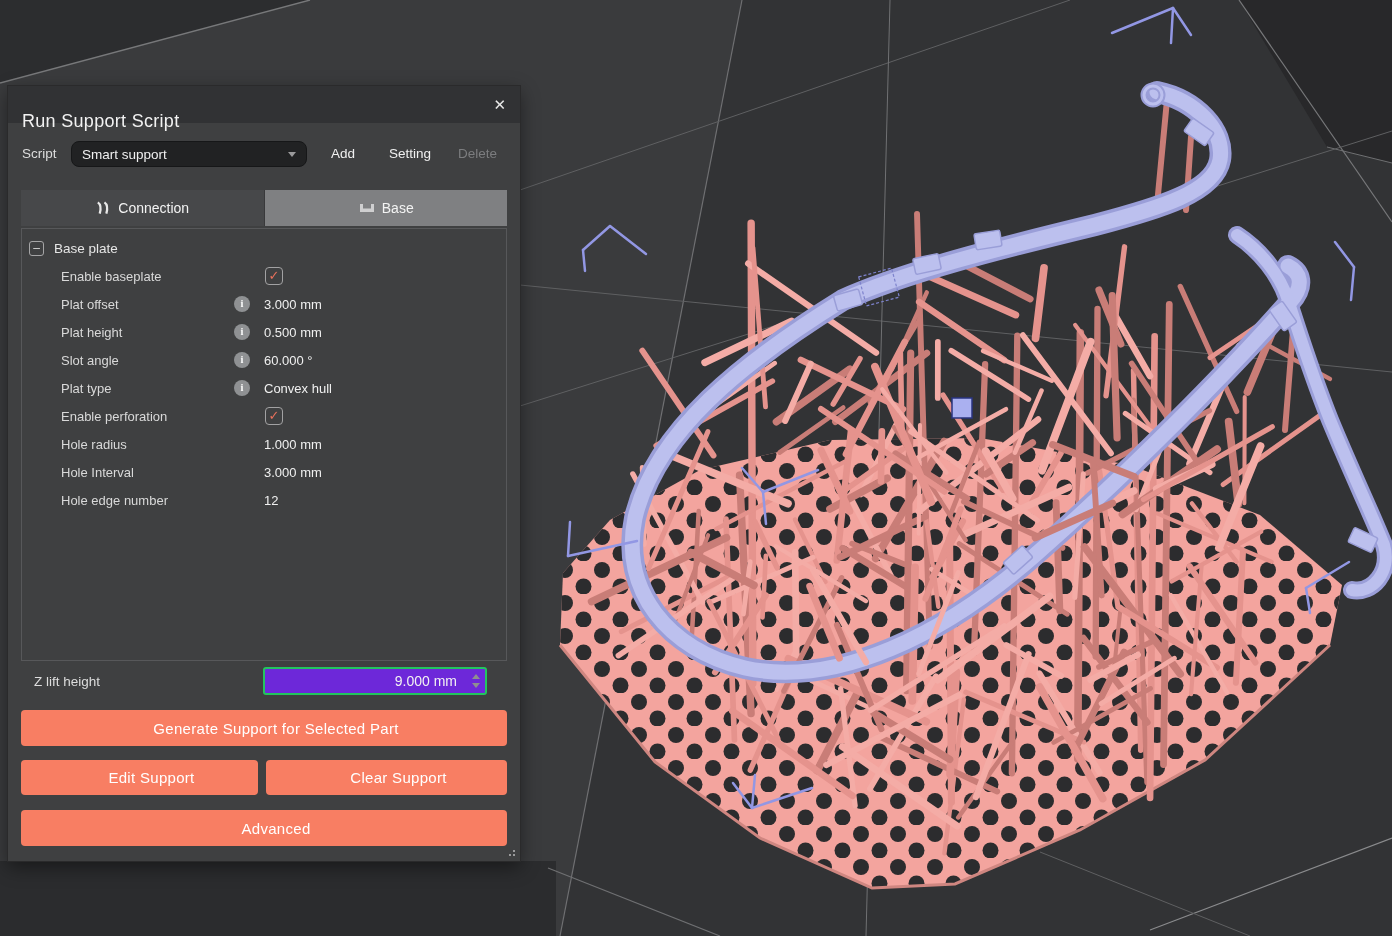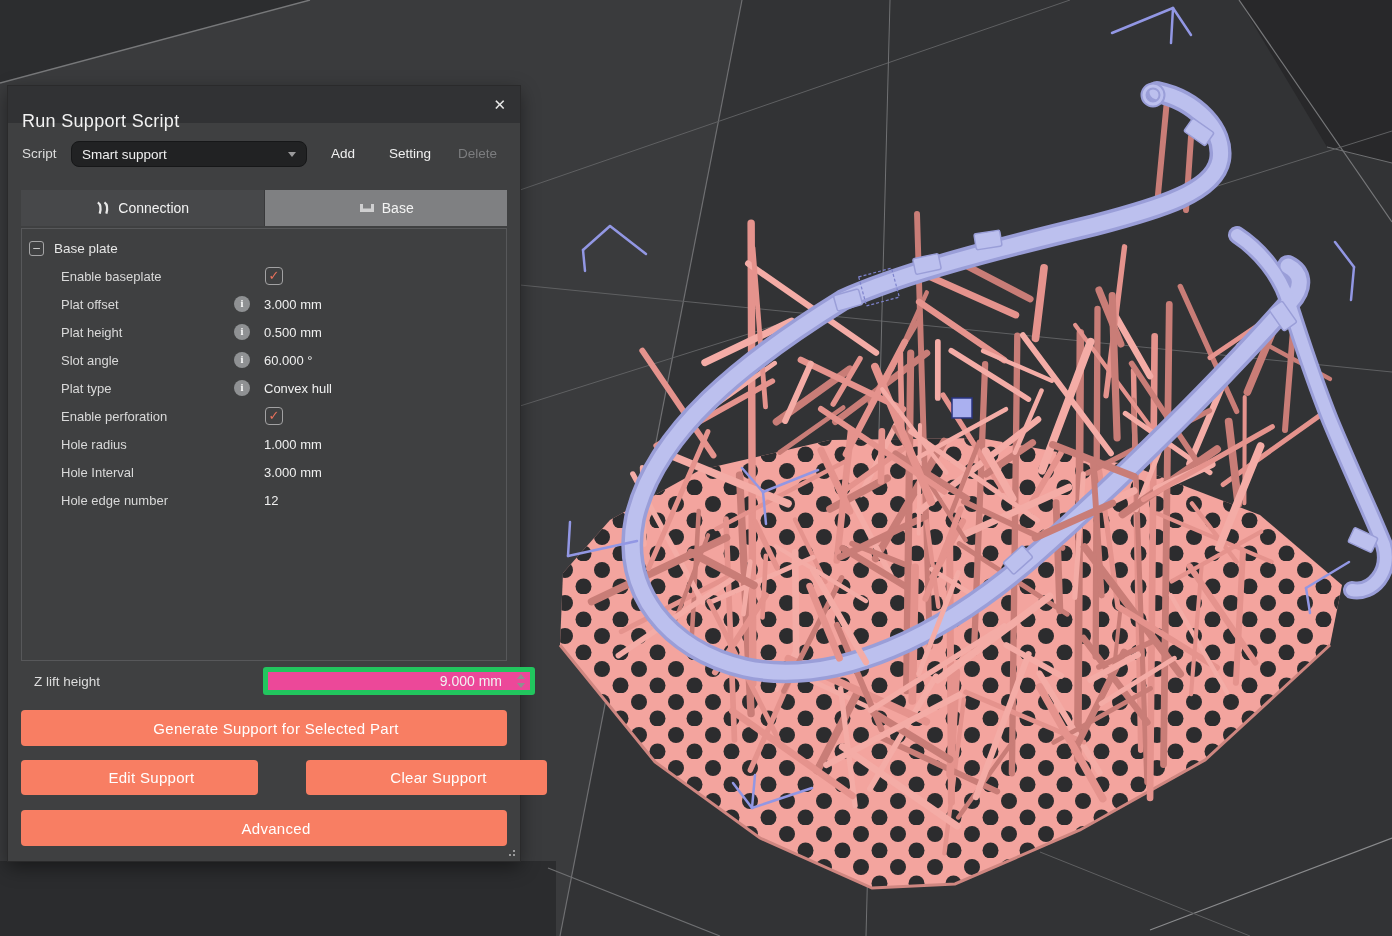--- a/index.html
+++ b/index.html
@@ -43,34 +43,34 @@
   .set-row .lbl{position:absolute;left:39px;top:6px;font-size:13px;color:#d9d9d9;}
   .info{position:absolute;left:212px;top:5px;width:16px;height:16px;border-radius:50%;
         background:#8f9193;color:#fdfdfd;font-size:10.5px;font-weight:bold;text-align:center;
         line-height:16px;font-family:"Liberation Serif",serif;}
   .val{position:absolute;left:242px;top:6px;font-size:13px;color:#f0f0f0;}
   .checkbox{position:absolute;left:243px;top:4px;width:18px;height:18px;border:1px solid #a2a2a3;
         border-radius:4px;color:#e8705c;font-size:13px;line-height:16px;text-align:center;cursor:pointer;}
 
   .zrow{position:absolute;left:0;top:581px;width:100%;height:28px;}
   .zrow .lbl{position:absolute;left:14px;top:7px;margin-left:12px;}
-  .zinput{position:absolute;left:255px;top:0;width:272px;height:28px;background:#ec4899;
-          border:5px solid #22c55e;border-radius:3px;display:flex;align-items:center;}
+  .zinput{position:absolute;left:255px;top:0;width:224px;height:28px;background:#6d28d9;
+          border:2px solid #22c55e;border-radius:3px;display:flex;align-items:center;}
   .zinput .zval{flex:1;text-align:right;color:#f2f2f2;font-size:14px;padding-right:10px;}
   .spin{width:18px;height:100%;display:flex;flex-direction:column;align-items:center;
         justify-content:center;gap:4px;cursor:pointer;}
   .spin i{width:0;height:0;border-left:4px solid transparent;border-right:4px solid transparent;}
   .spin .up{border-bottom:5px solid #8f8f90;}
   .spin .dn{border-top:5px solid #8f8f90;}
 
   .btn{position:absolute;background:#f87e63;border-radius:4px;color:#ffffff;font-size:15px;
        display:flex;align-items:center;justify-content:center;cursor:pointer;letter-spacing:.3px;padding-left:24px;}
   .btn-generate{left:13px;top:624px;width:486px;height:36px;}
   .btn-edit{left:13px;top:674px;width:237px;height:35px;}
-  .btn-clear{left:258px;top:674px;width:241px;height:35px;margin-left:40px;}
+  .btn-clear{left:258px;top:674px;width:241px;height:35px;}
   .btn-advanced{left:13px;top:724px;width:486px;height:36px;}
 
   .grip{position:absolute;right:5px;bottom:5px;width:10px;height:10px;}
   .grip i{position:absolute;width:2px;height:2px;background:#9a9a9b;}
   .grip i:nth-child(1){right:0;bottom:0;} .grip i:nth-child(2){right:4px;bottom:0;}
   .grip i:nth-child(3){right:0;bottom:4px;}
 </style>
 </head>
 <body>
 

